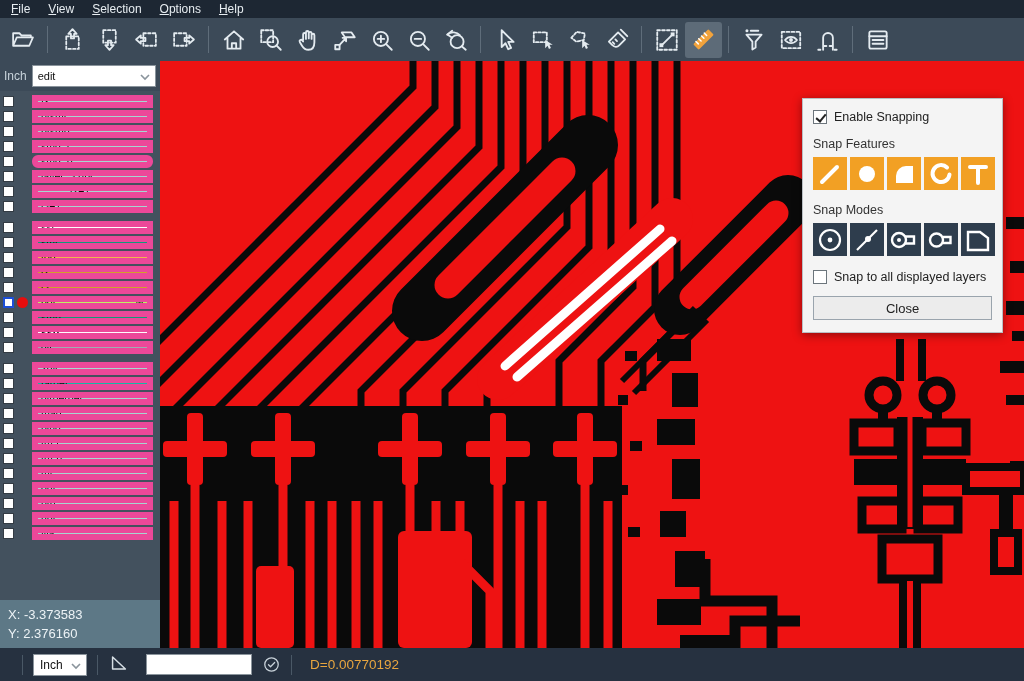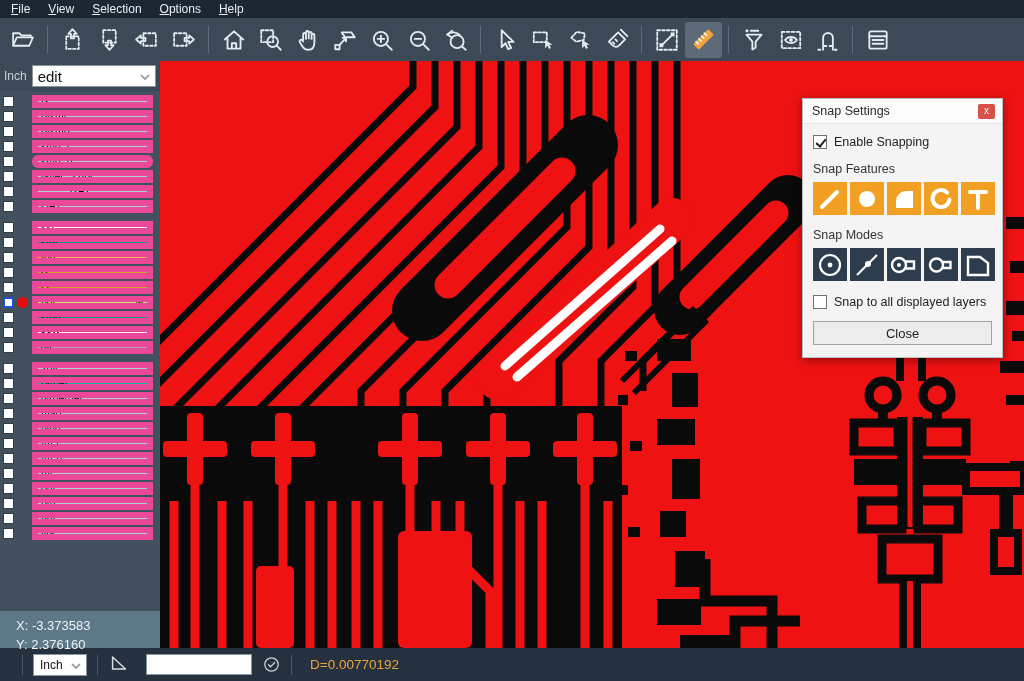--- a/index.html
+++ b/index.html
@@ -18,36 +18,36 @@
   .tb-btn.active { background:#5D6B78; }
   .tb-btn svg { stroke:#E4EBF0; fill:none; stroke-width:1.7; stroke-linejoin:round; stroke-linecap:round; }
   .tb-sep { width:1px; height:27px; background:#5F6D7A; margin:0 6px; flex:none; }
 
   
   .main { display:flex; height:587px; }
   .sidebar { width:160px; background:#43515E; display:flex; flex-direction:column; flex:none; }
   .step-row { height:30px; background:#3C4A58; display:flex; align-items:center; padding:0 4px; gap:5px; flex:none; }
   .step-label { color:#C8D3DB; font-size:12px; }
   .step-select { flex:1; height:22px; background:#fff; border:1px solid #8a949c; display:flex; align-items:center;
-                 font-size:15px; color:#111; padding-left:5px; position:relative; }
+                 font-size:11px; color:#111; padding-left:5px; position:relative; }
   .step-select svg, .unit-select svg { position:absolute; right:3px; top:4px; stroke:#8a949c; fill:none; stroke-width:1.6; }
 
   .layer-list { flex:1; padding-top:4px; overflow:hidden; }
   .layer-group { margin-bottom:8px; }
   .layer-row { height:13px; margin-bottom:2px; display:flex; align-items:center; position:relative; }
   .layer-check { width:11px; height:11px; background:#fff; border:1.5px solid #343c44; margin-left:3px; flex:none; }
   .layer-check.active { border:2px solid #1d4fd7; }
   .layer-dot { width:11px; height:11px; border-radius:50%; margin-left:3px; flex:none; visibility:hidden; }
   .layer-dot.on { visibility:visible; background:#E60D0D; }
   .layer-name { position:absolute; left:32px; width:121px; height:13px; border:6px solid #ec4899;
                 font-size:10.5px; color:#0b0b0b; line-height:11px; padding:0 3px; display:flex;
                 align-items:center; justify-content:space-between; white-space:nowrap; overflow:hidden; }
   .grid-glyph { font-size:10px; color:#222; line-height:10px; }
 
-  .coord-panel { height:37px; background:#5D7886; color:#EDF3F6; font-size:13px; padding:5px 16px; line-height:19px; flex:none; }
+  .coord-panel { height:48px; background:#5D7886; color:#EDF3F6; font-size:13px; padding:5px 8px; line-height:19px; flex:none; }
 
   
   .canvas-wrap { flex:1; position:relative; background:#EE1212; overflow:hidden; }
   .canvas-wrap svg { display:block; }
 
   
   .statusbar { height:33px; background:#263140; display:flex; align-items:center; }
   .sb-sep { width:1px; height:20px; background:#4a5866; margin:0 10px; flex:none; }
   .unit-select { width:54px; height:22px; background:#fff; border:1px solid #8a949c; display:flex; align-items:center;
                  font-size:12px; color:#111; padding-left:6px; position:relative; flex:none; }
@@ -555,24 +555,20 @@
       <svg width="19" height="19" viewBox="0 0 24 24">
           <circle cx="12" cy="12" r="8.5"></circle>
           <path d="M8.2,12.3 l2.6,2.6 L16,9.5"></path>
         </svg>
     </div>
     <div class="sb-sep"></div>
     <span class="d-value">D=0.00770192</span>
   </div>
 
   <div class="dialog">
-    <div class="dialog-title">
-      <span>Snap Settings</span>
-      <span class="dialog-close">x</span>
-    </div>
     <div class="dialog-body">
       <div class="check-row">
         <span class="cb checked"></span>
         <span>Enable Snapping</span>
       </div>
       <div class="section-label">Snap Features</div>
       <div class="icon-row">
         <div class="fbtn">
           <svg width="32" height="32" viewBox="0 0 32 32">
               <line x1="8" y1="24" x2="23" y2="9" stroke="#fff" stroke-width="4" stroke-linecap="round"></line>

